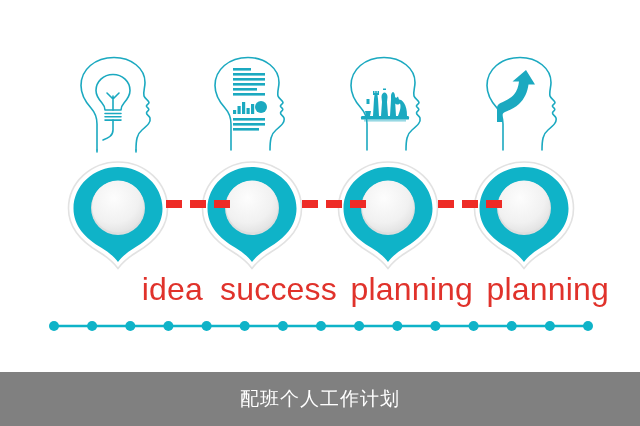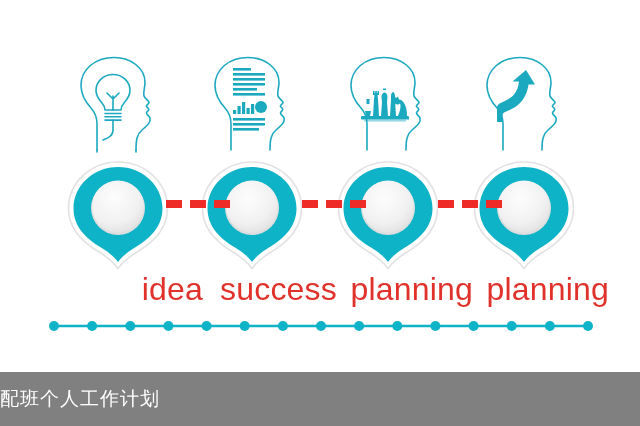--- a/index.html
+++ b/index.html
@@ -99,21 +99,21 @@
   
   .caption-band {
     position: absolute;
     left: 0;
     top: 372px;
     width: 640px;
     height: 54px;
     background: #808080;
     display: flex;
     align-items: center;
-    justify-content: flex-start;
+    justify-content: center;
   }
   .caption-text {
     color: #ffffff;
     font-family: "Liberation Sans", "DejaVu Sans", sans-serif;
     font-size: 19px;
     letter-spacing: 1px;
     line-height: 54px;
   }
 </style>
 </head>

